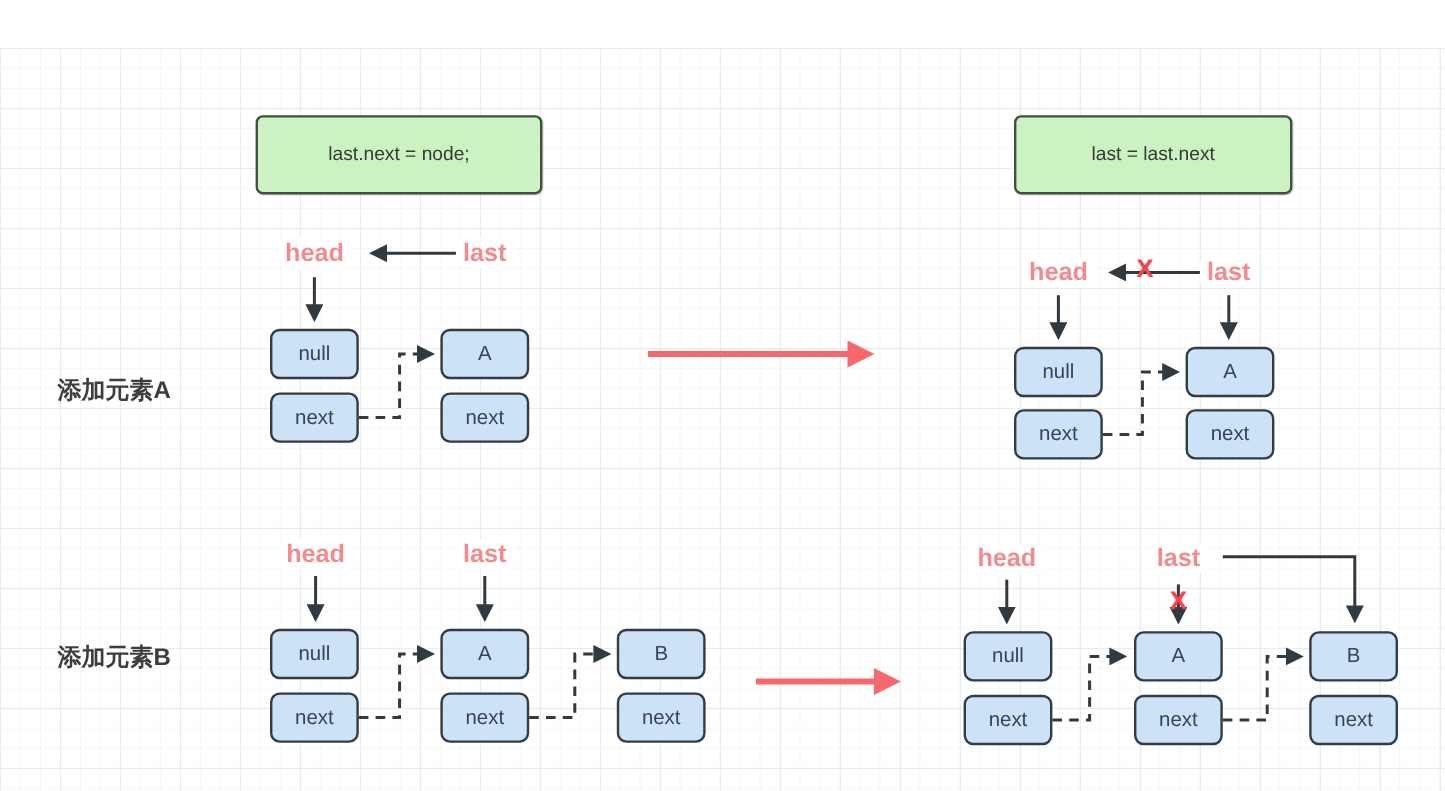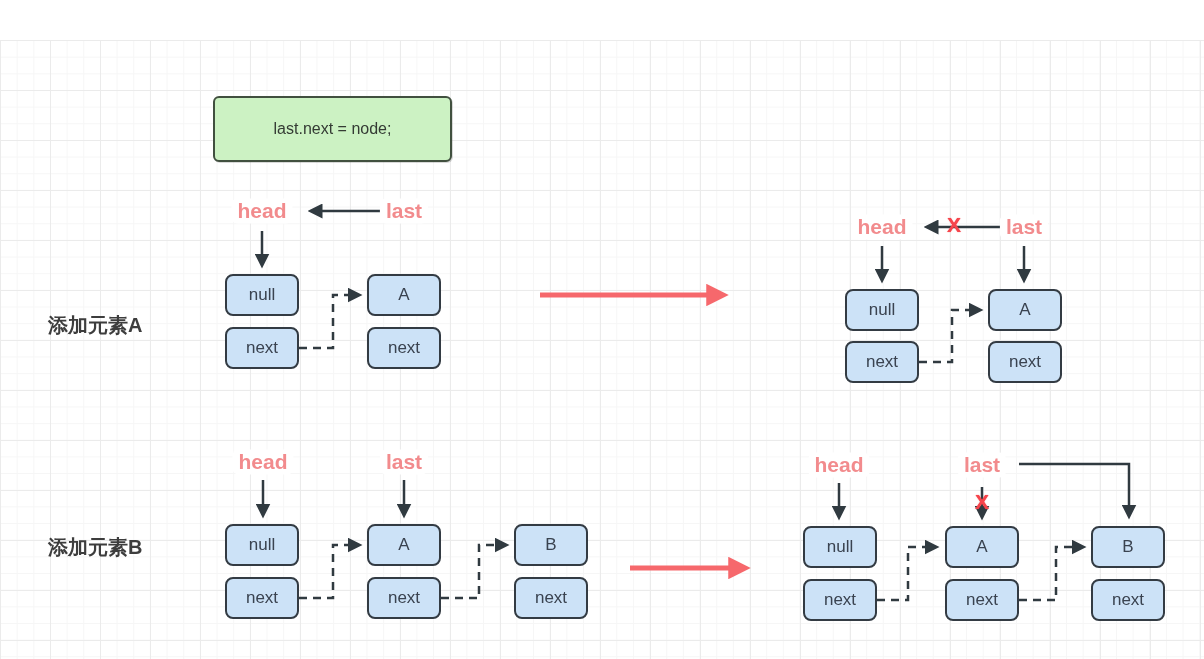--- a/index.html
+++ b/index.html
@@ -73,20 +73,21 @@
     <path d="M630 528 L744 528" stroke="#f6686c" stroke-width="5" fill="none" marker-end="url(#ar)"></path>
 
     <path d="M839 443 L839 476" stroke="#303a40" stroke-width="2.5" fill="none" marker-end="url(#ab)"></path>
     <path d="M982 447 L982 476" stroke="#303a40" stroke-width="2.5" fill="none" marker-end="url(#ab)"></path>
     <path d="M1019 424 L1129 424 L1129 475" stroke="#303a40" stroke-width="2.5" fill="none" marker-end="url(#ab)"></path>
     <path d="M877 560 L908 560 L908 507 L935 507" stroke="#303a40" stroke-width="2.5" fill="none" stroke-dasharray="8 6" marker-end="url(#ab)"></path>
     <path d="M1019 560 L1056 560 L1056 507 L1082 507" stroke="#303a40" stroke-width="2.5" fill="none" stroke-dasharray="8 6" marker-end="url(#ab)"></path>
   </svg>
 
   <div class="code-box" style="left:213px;top:56px;width:235px;height:62px">last.next = node;</div>
+  <div class="code-box" style="left:845px;top:56px;width:228px;height:62px">last = last.next</div>
 
   <div class="row-label" style="left:48px;top:272px">添加元素A</div>
   <div class="row-label" style="left:48px;top:494px">添加元素B</div>
 
   <div class="ptr-label" style="left:262px;top:171px">head</div>
   <div class="ptr-label" style="left:404px;top:171px">last</div>
   <div class="node" style="left:225px;top:234px">null</div>
   <div class="node" style="left:225px;top:287px">next</div>
   <div class="node" style="left:367px;top:234px">A</div>
   <div class="node" style="left:367px;top:287px">next</div>

